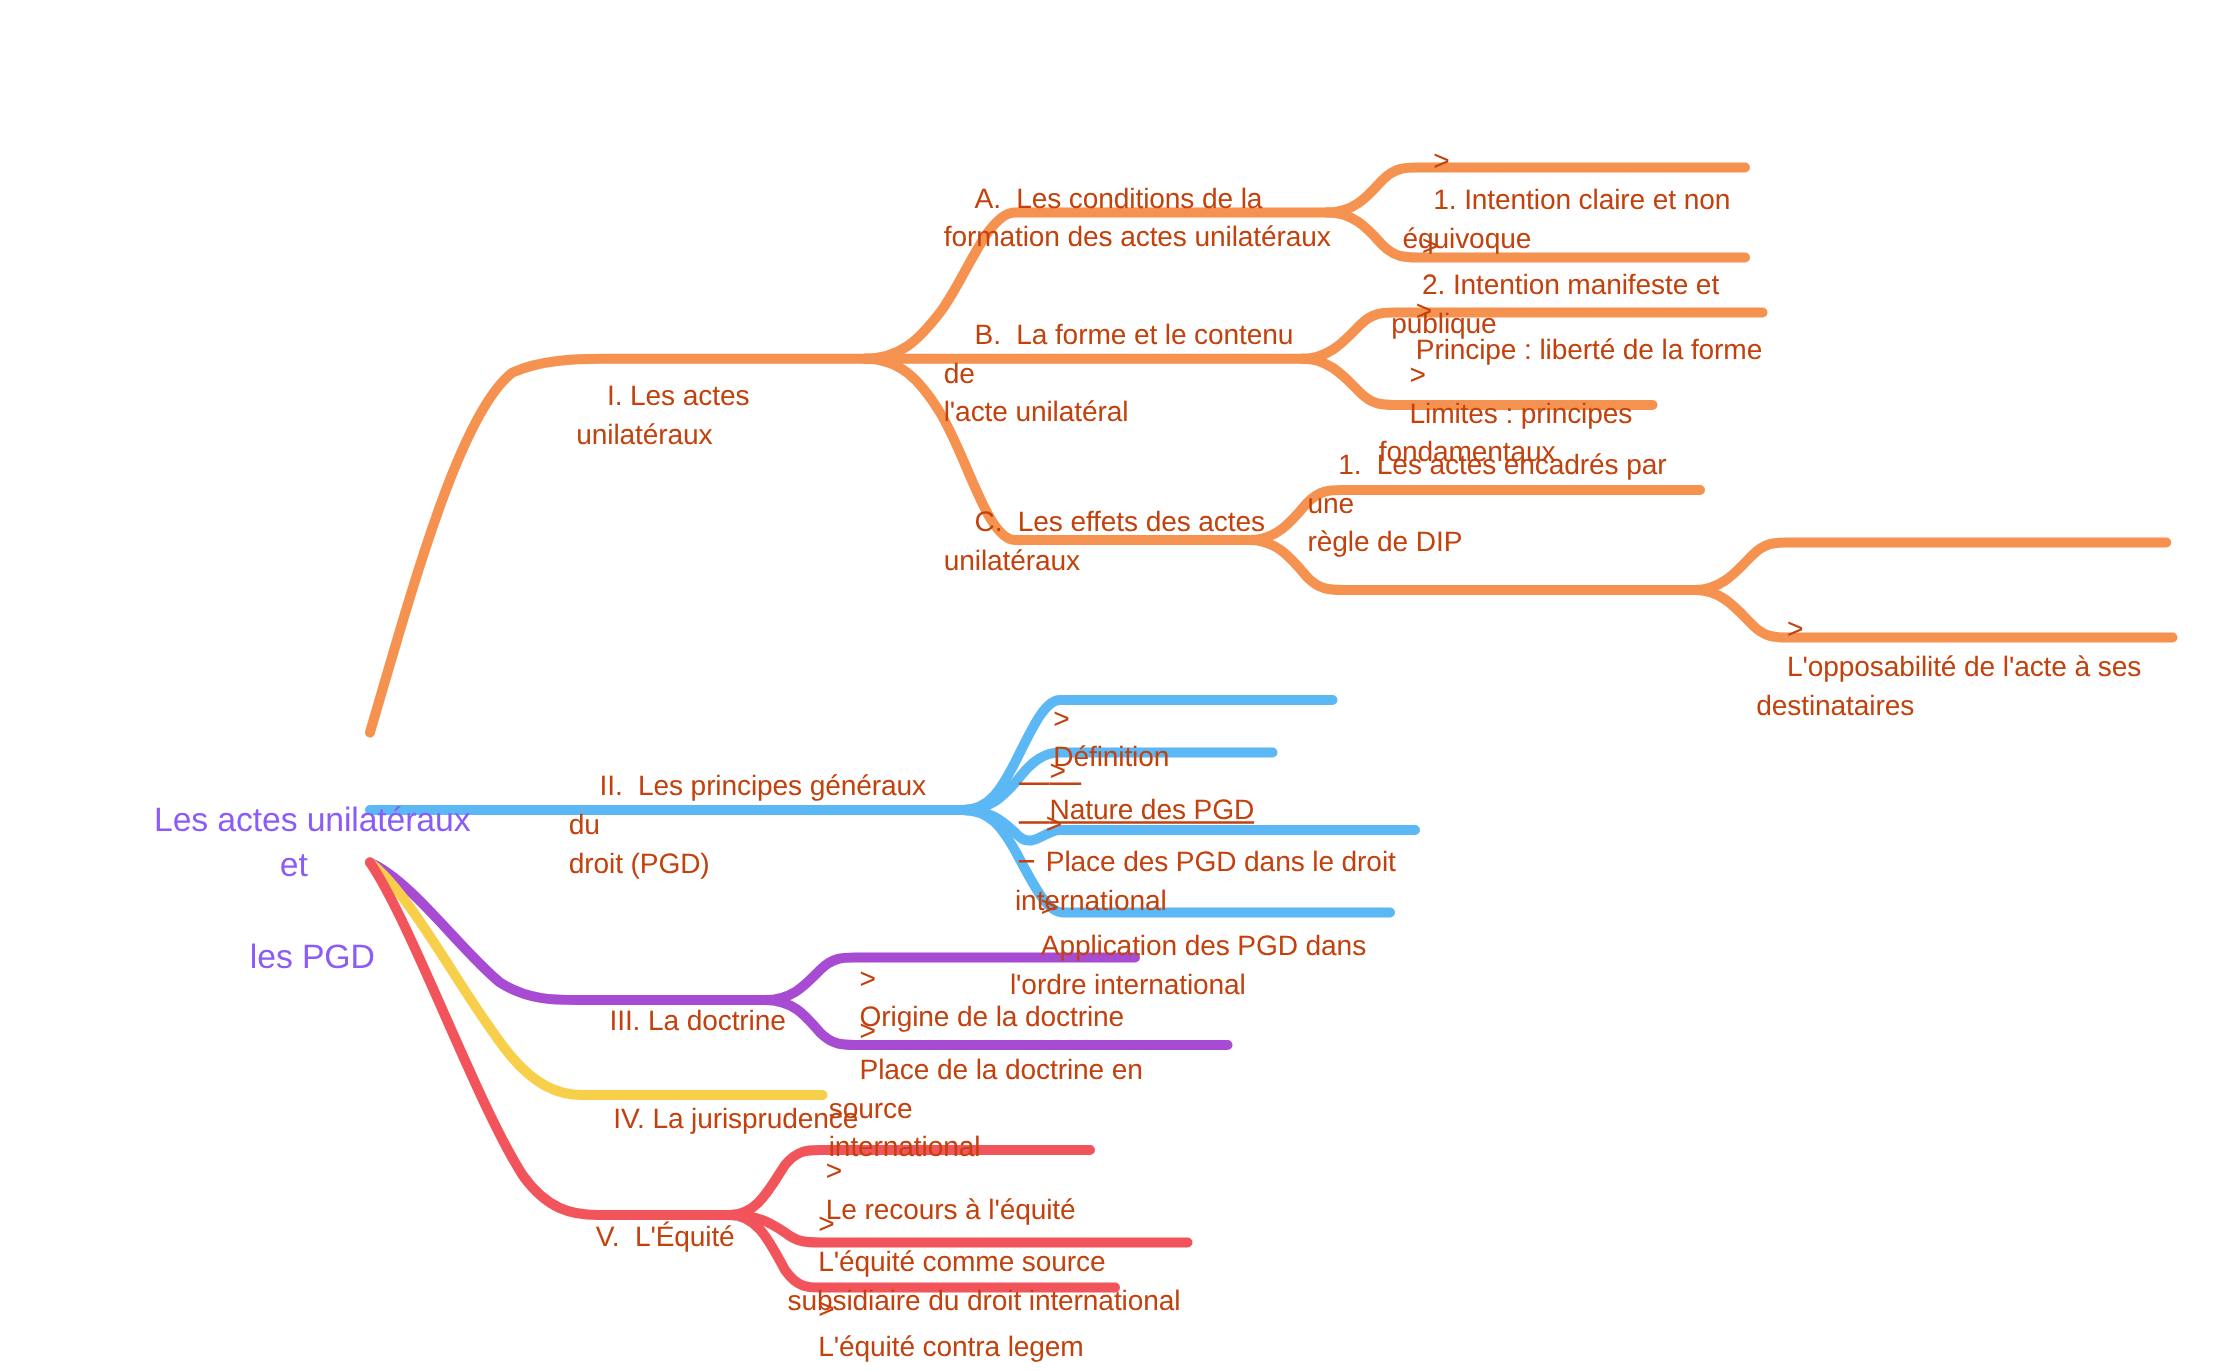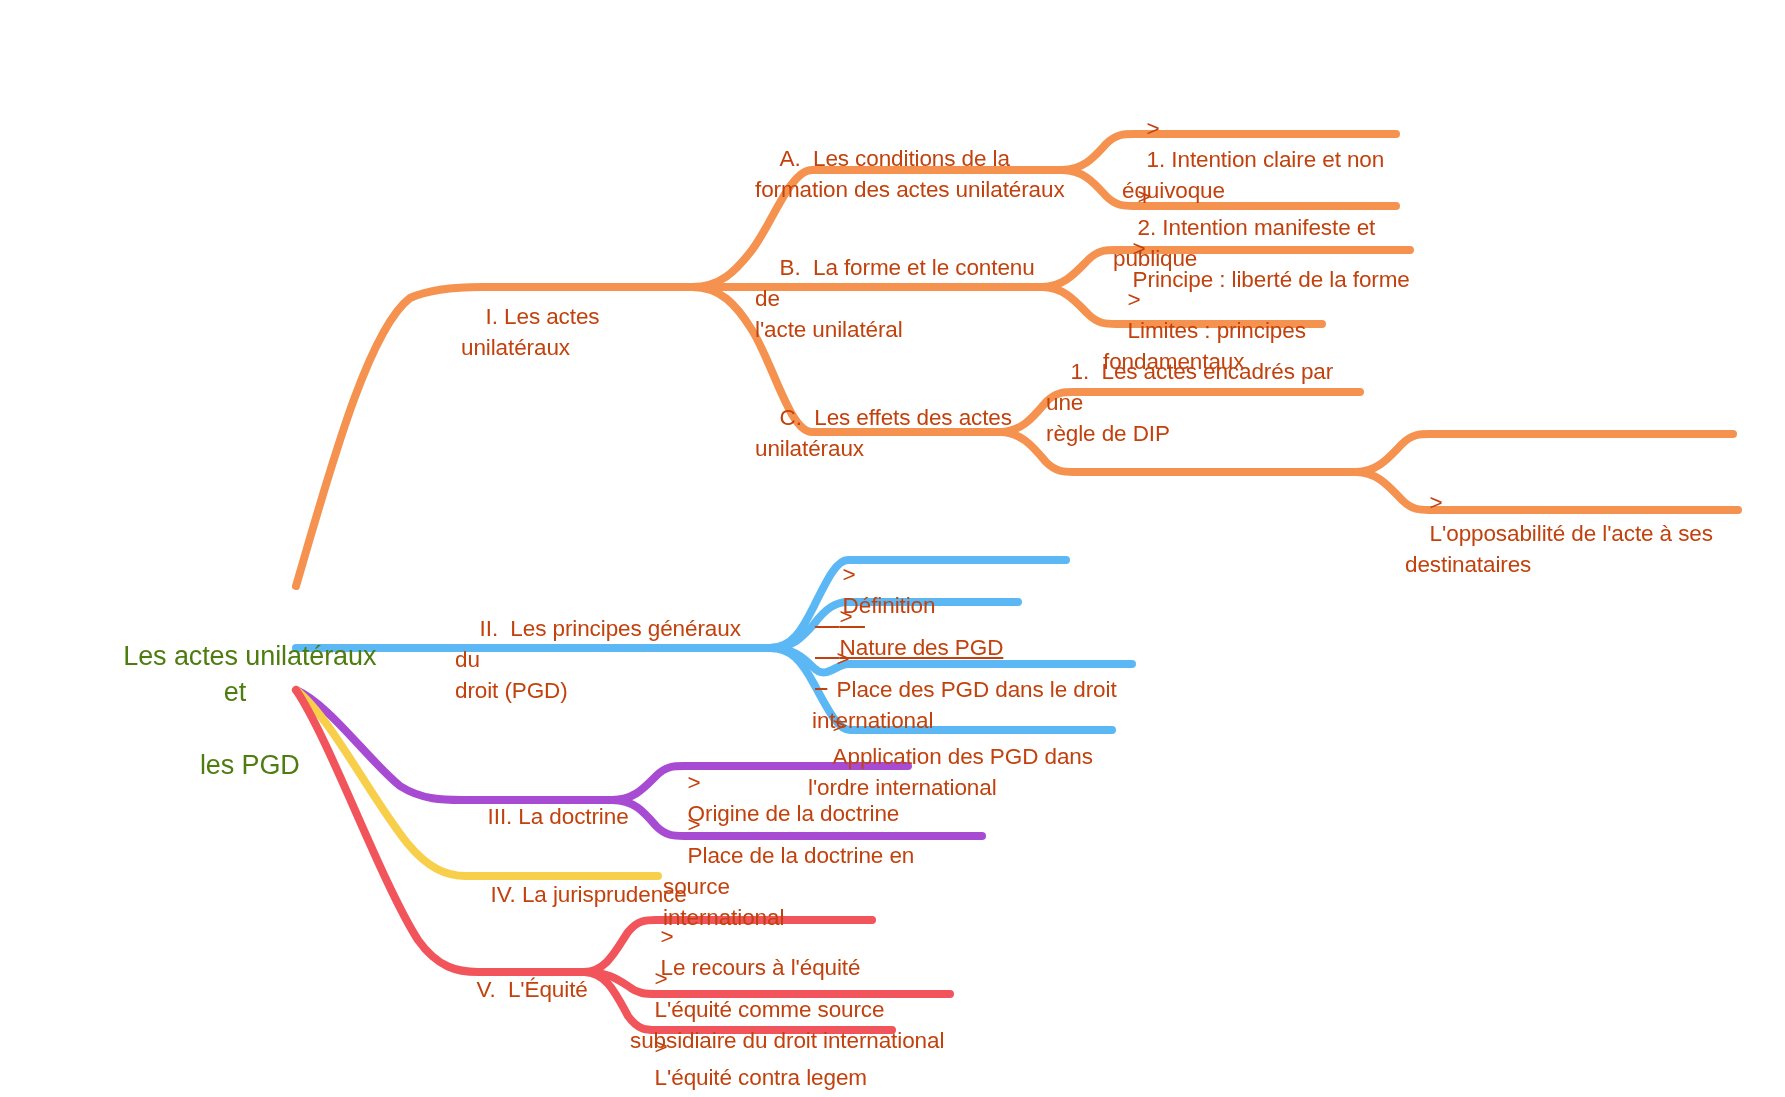--- a/index.html
+++ b/index.html
@@ -28,21 +28,21 @@
   }
   .node {
     position: absolute;
     color: #c2410c;
     font-size: 22.5px;
     line-height: 1.38;
     letter-spacing: -0.1px;
     white-space: pre-wrap;
   }
   .node.root {
-    color: #4d7c0f;
+    color: #8b5cf6;
     font-size: 27px;
     line-height: 1.34;
     text-align: center;
   }
   .node .chev {
     display: inline;
   }
   .lvl1 { font-size: 22.5px; }
   .lvl2 { font-size: 22.5px; }
   .lvl3 { font-size: 22.5px; }

